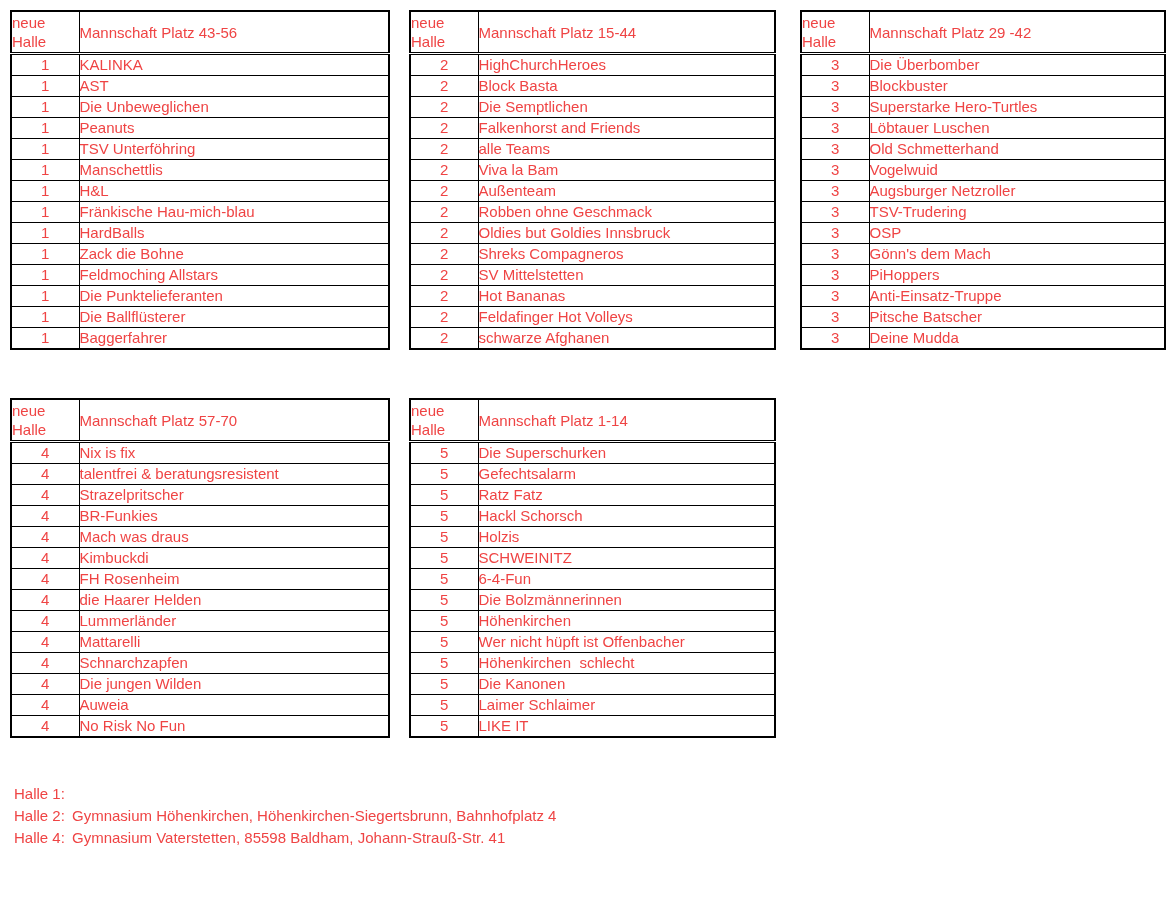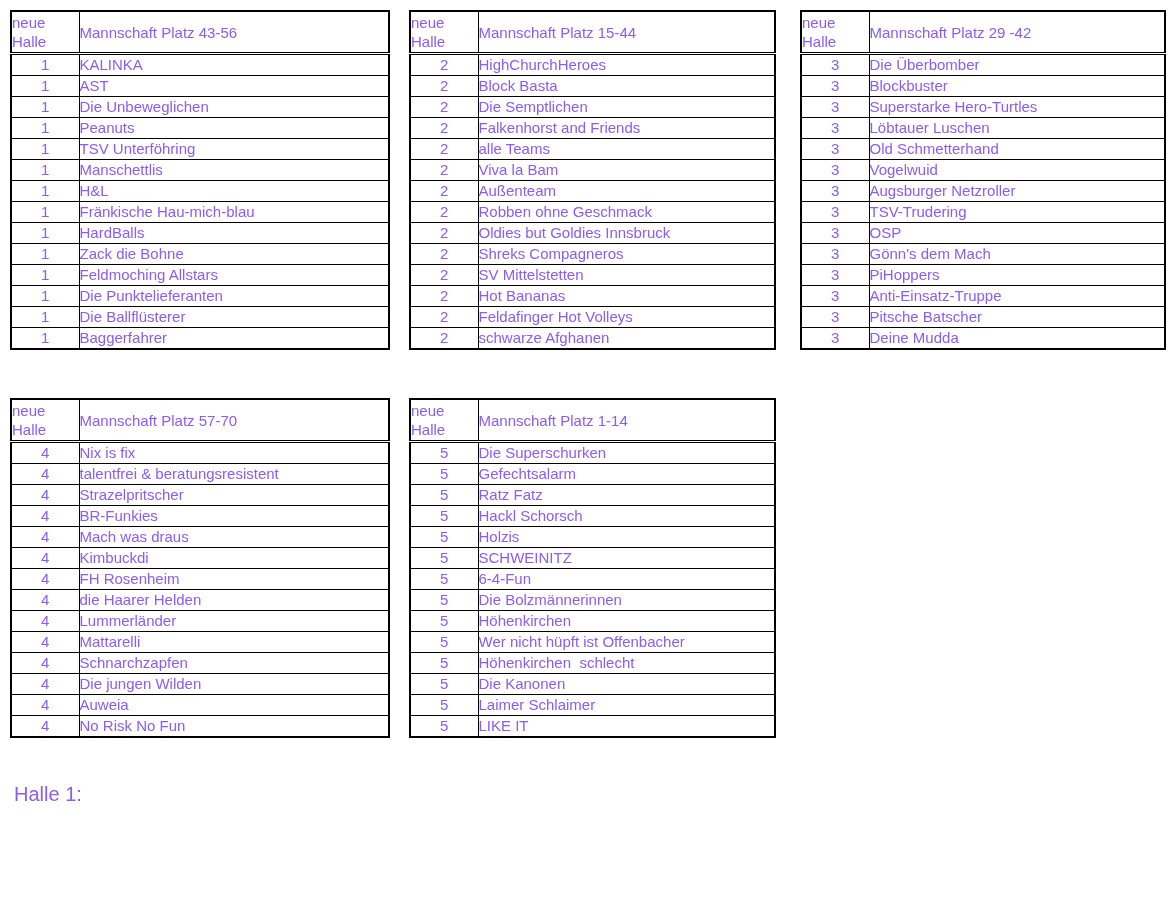--- a/index.html
+++ b/index.html
@@ -1,21 +1,21 @@
 <!DOCTYPE html>
 <html><head>
 <meta charset="utf-8">
 <style>
   html, body { margin: 0; padding: 0; background: #ffffff; }
   .page {
     position: relative;
     width: 1174px;
     height: 906px;
     background: #ffffff;
-    color: #8b5cf6;
+    color: #ef4444;
     font-family: "Liberation Sans", sans-serif;
     overflow: hidden;
   }
   table.hall-table {
     position: absolute;
     border-collapse: collapse;
     table-layout: fixed;
     border: 2px solid #000000;
     background: #ffffff;
   }
@@ -48,21 +48,21 @@
   .t0 { left: 10px;  top: 10px;  width: 380px; }
   .t1 { left: 409px; top: 10px;  width: 367px; }
   .t2 { left: 800px; top: 10px;  width: 366px; }
   .t3 { left: 10px;  top: 398px; width: 380px; }
   .t4 { left: 409px; top: 398px; width: 367px; }
 
   .footer {
     position: absolute;
     left: 14px;
     top: 783px;
-    font-size: 20px;
+    font-size: 15px;
     line-height: 22px;
   }
   .footer-line { display: flex; }
   .footer-label { display: inline-block; min-width: 58px; white-space: pre; }
   .footer-address { white-space: pre; }
 </style>
 </head>
 <body>
 
 <div class="page">
@@ -491,18 +491,26 @@
         </tr>
       </tbody>
   </table>
 
   <div class="footer">
 
       <div class="footer-line">
         <span class="footer-label">Halle 1:</span>
       </div>
 
-
-
+      <div class="footer-line">
+        <span class="footer-label">Halle 2:</span>
+        <span class="footer-address">Gymnasium Höhenkirchen, Höhenkirchen-Siegertsbrunn, Bahnhofplatz 4</span>
+      </div>
+
+
+      <div class="footer-line">
+        <span class="footer-label">Halle 4:</span>
+        <span class="footer-address">Gymnasium Vaterstetten, 85598 Baldham, Johann-Strauß-Str. 41</span>
+      </div>
 
     </div>
 
 </div>
 
 </body></html>

